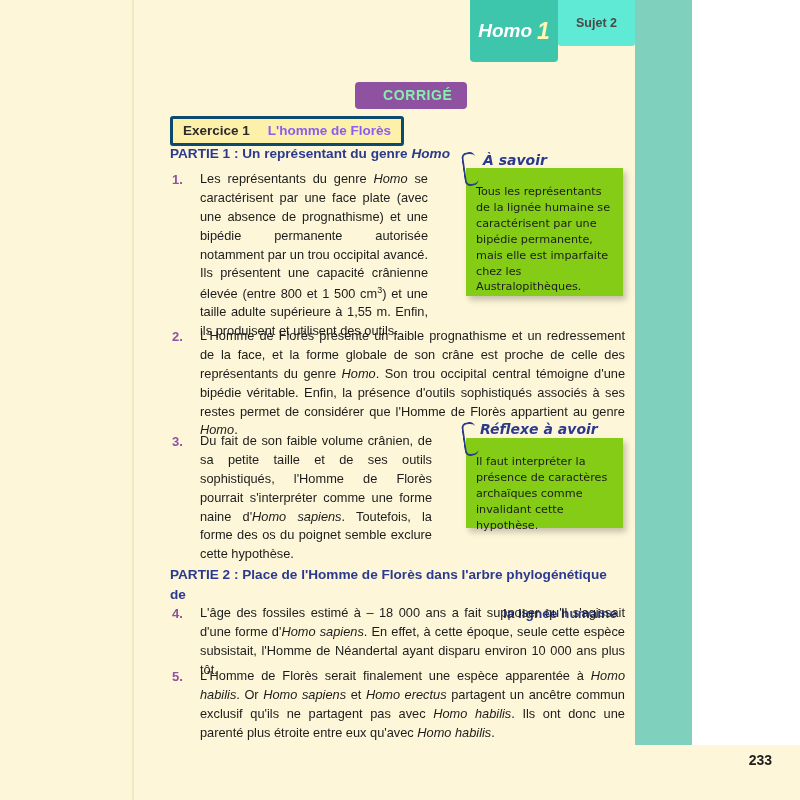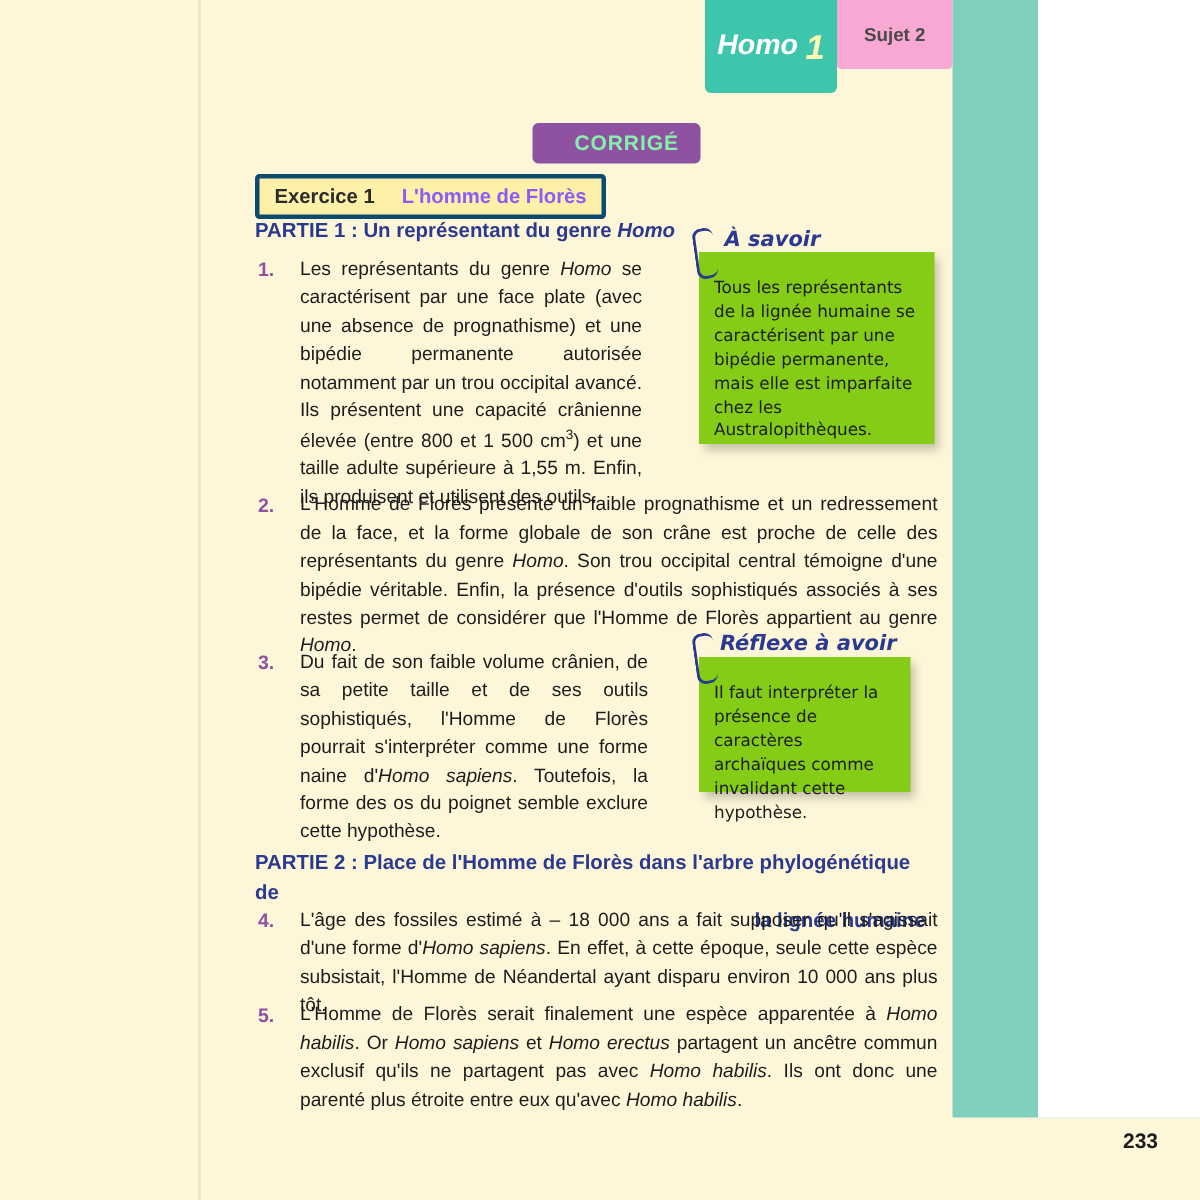--- a/index.html
+++ b/index.html
@@ -49,21 +49,21 @@
     box-sizing:border-box;
   }
   .tab-active .tnum {
     color:#fff8b0;
     font-size:23px;
     font-style:italic;
     font-weight:bold;
   }
   .tab-inactive {
     position:absolute; left:88px; top:0; width:77px; height:46px;
-    background:#f9a8d4;
+    background:#5eead4;
     color:#4a4a4a;
     font-size:12.5px;
     font-weight:bold;
     display:flex; align-items:center; justify-content:center;
     border-radius:0 0 3px 3px;
   }
   
   .corrige {
     position:absolute; left:355px; top:82px;
     background:#8e52a1;
@@ -127,21 +127,21 @@
     background:#84cc16;
     box-shadow:3px 4px 6px rgba(0,0,0,0.22);
   }
   .note .note-body {
     font-family:"DejaVu Sans", sans-serif;
     color:#1c1c1c;
     font-size:11.2px;
     line-height:1.42;
   }
   #note1 { left:466px; top:168px; width:157px; height:128px; }
-  #note2 { left:466px; top:438px; width:141px; height:90px; }
+  #note2 { left:466px; top:438px; width:157px; height:90px; }
   .note-inner { padding:16px 10px 8px 10px; }
   .clip {
     position:absolute; left:-3px; top:-16px;
     width:12px; height:30px;
     border:2.6px solid #2b3a8f;
     border-radius:6px;
     border-right:none;
     transform:rotate(-8deg);
   }
   .note-label {

